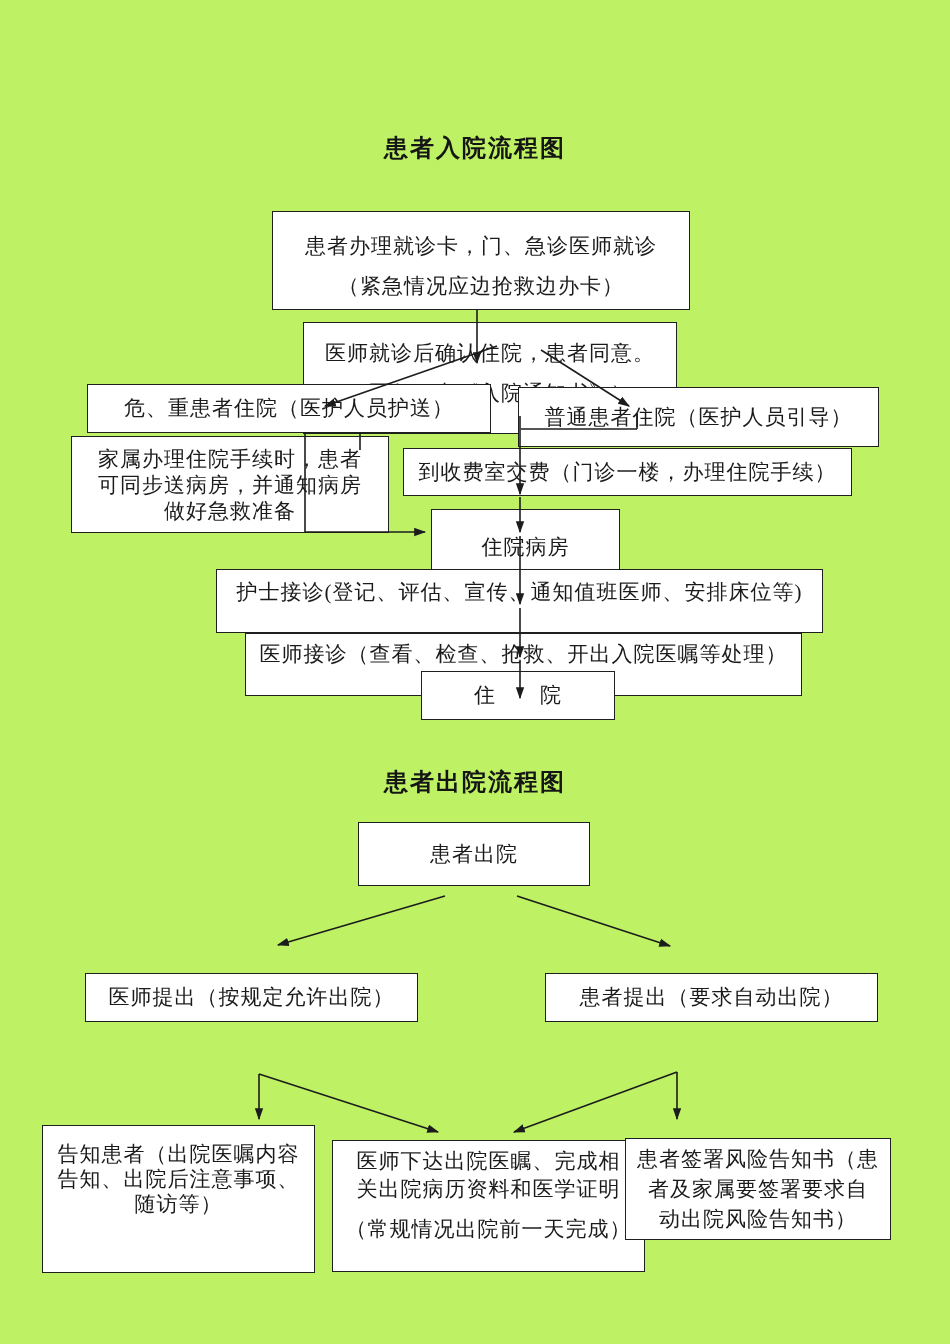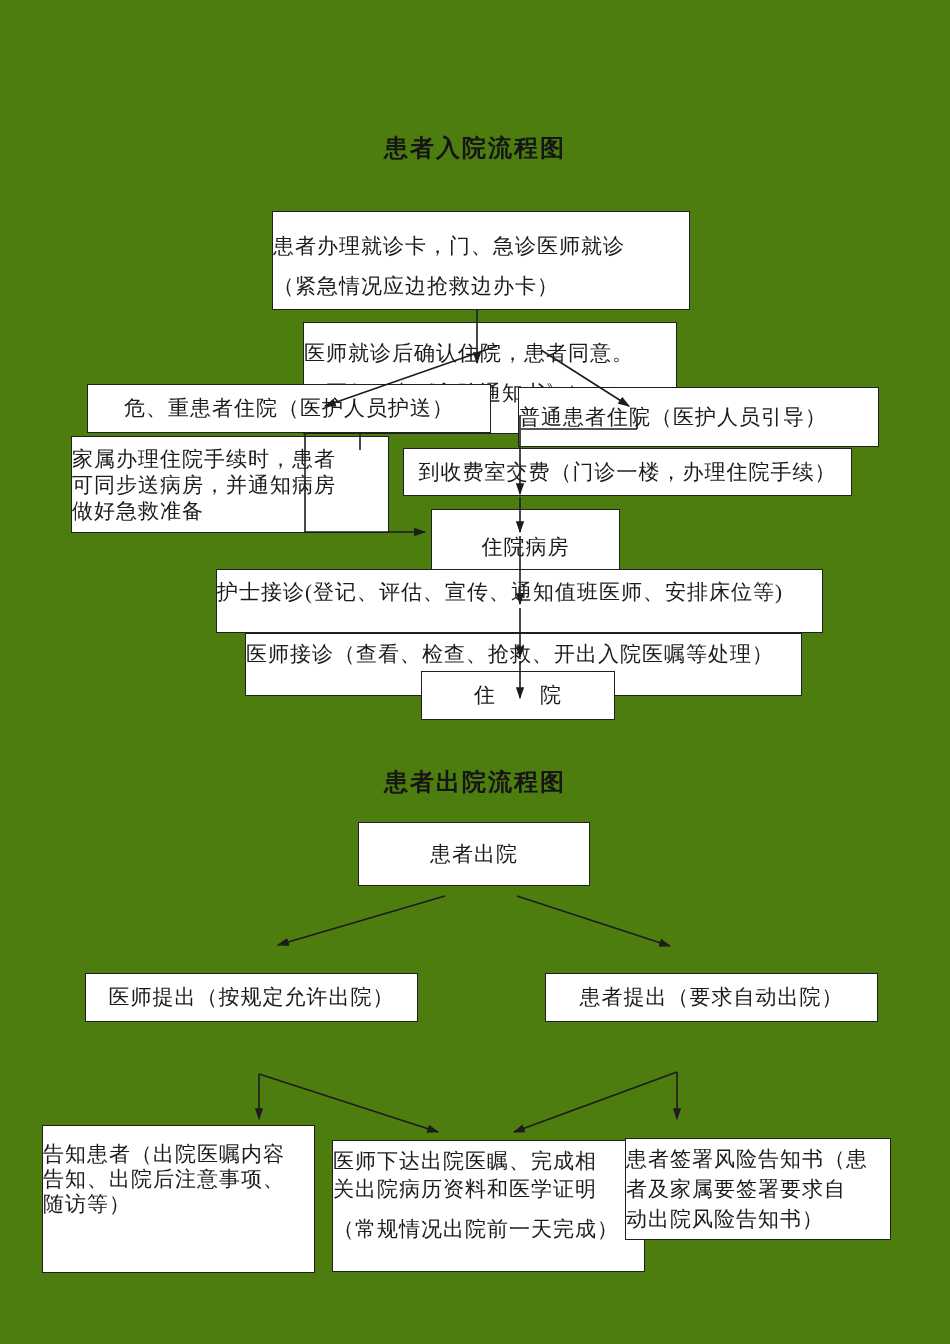--- a/index.html
+++ b/index.html
@@ -1,28 +1,28 @@
 <!DOCTYPE html>
 <html><head>
 <meta charset="utf-8">
 <style>
   html,body{margin:0;padding:0;background:#ffffff;}
   .canvas{
-    position:relative;width:950px;height:1344px;background:#4d7c0f;overflow:hidden;
+    position:relative;width:950px;height:1344px;background:#bef264;overflow:hidden;
     font-family:"Liberation Serif","DejaVu Serif",serif;color:#151515;
   }
   .fc-title{
     position:absolute;left:0;width:950px;text-align:center;
     font-size:24px;font-weight:bold;letter-spacing:2px;line-height:28px;
   }
   #title-admission{top:134px;}
   #title-discharge{top:768px;}
   .fbox{
     position:absolute;background:#ffffff;border:1.5px solid #1f1f1f;box-sizing:border-box;
-    text-align:left;font-size:21px;letter-spacing:1px;line-height:1;color:#1b1b1b;
+    text-align:center;font-size:21px;letter-spacing:1px;line-height:1;color:#1b1b1b;
   }
   .fbox .line{display:block;white-space:nowrap;}
   .flex-c{display:flex;align-items:center;justify-content:center;}
   
   #box-register{left:272px;top:211px;width:418px;height:99px;padding-top:14px;z-index:1;}
   #box-register .line{line-height:40px;}
   #box-confirm{left:303px;top:322px;width:374px;height:112px;padding-top:10px;z-index:1;}
   #box-confirm .line{line-height:40px;}
   #box-critical{left:87px;top:384px;width:404px;height:49px;z-index:2;}
   #box-normal{left:518px;top:387px;width:361px;height:60px;padding-top:12px;z-index:2;}

